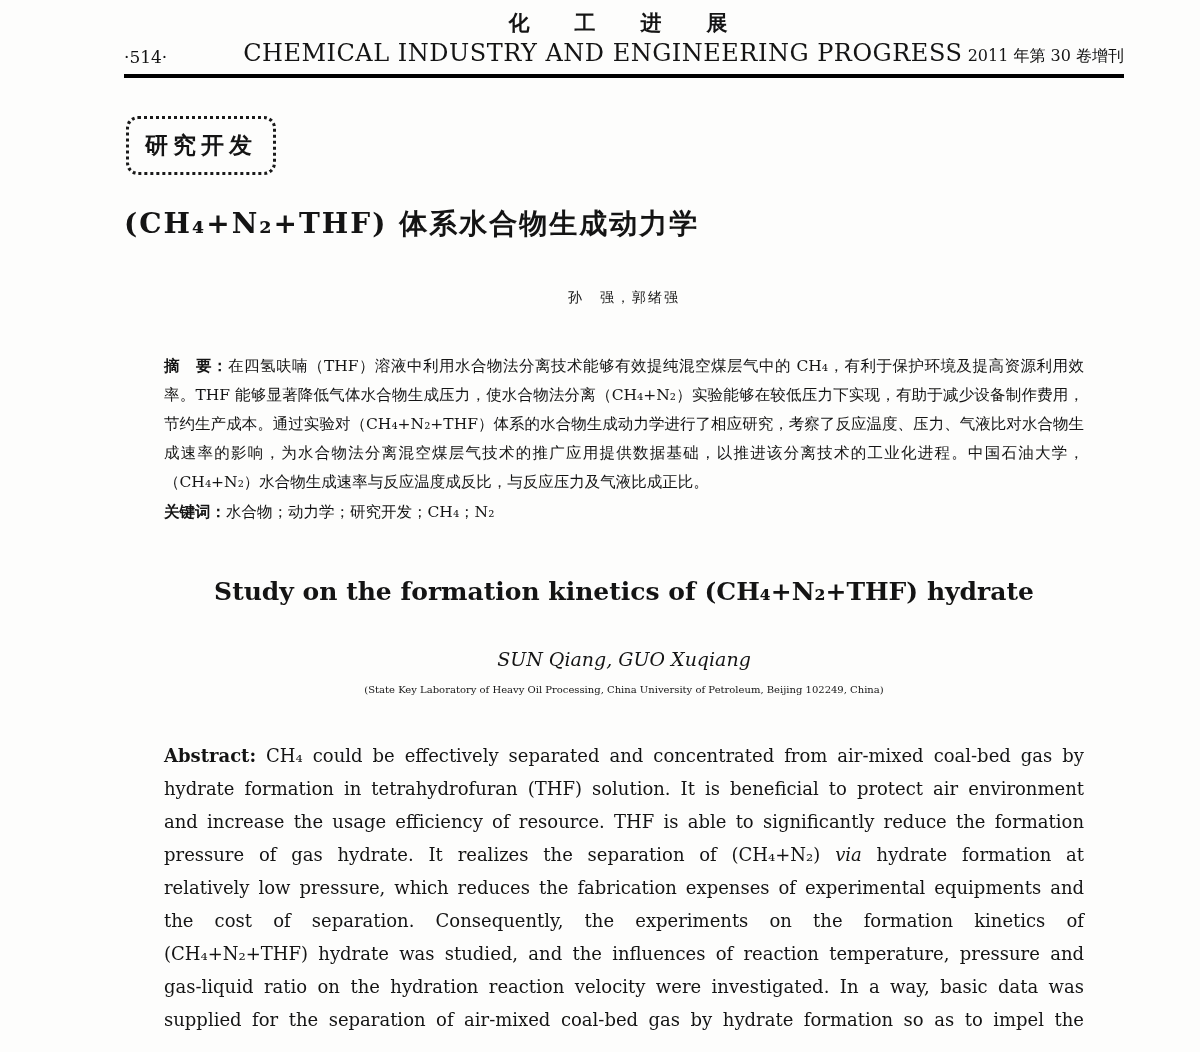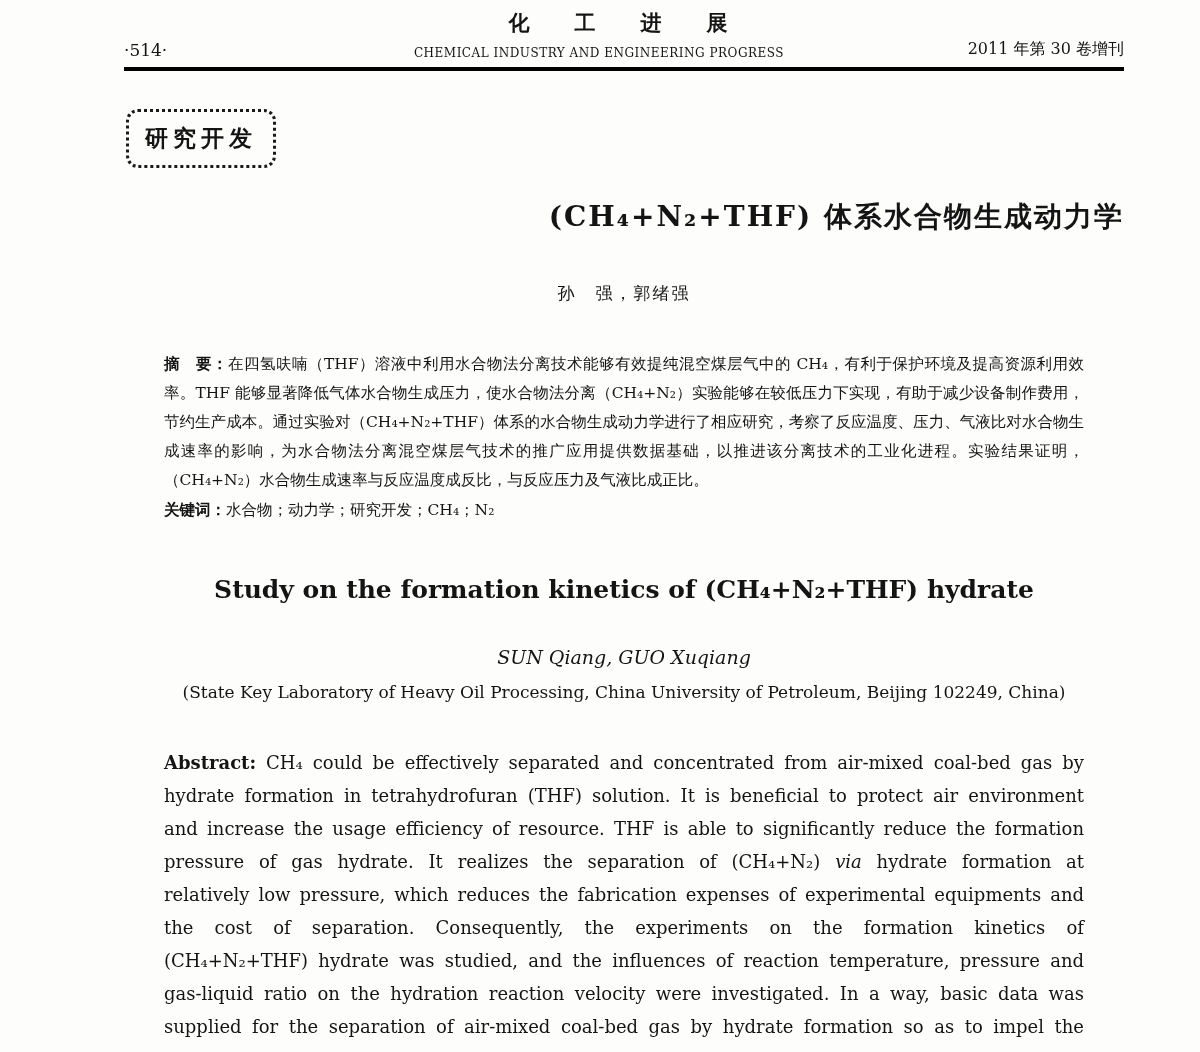--- a/index.html
+++ b/index.html
@@ -32,21 +32,21 @@
   .header-row {
     display: flex;
     align-items: flex-end;
     justify-content: space-between;
     margin-top: 3px;
   }
   .page-num  { font-size: 17px; width: 140px; }
   .journal-en {
     flex: 1;
     text-align: center;
-    font-size: 12px;
+    font-size: 24px;
     letter-spacing: 0.5px;
     white-space: nowrap;
   }
   .issue { font-size: 16px; width: 190px; text-align: right; white-space: nowrap; }
   .rule {
     height: 4px;
     background: #000;
     margin-top: 7px;
   }
 
@@ -59,29 +59,29 @@
     font-weight: bold;
     letter-spacing: 5px;
     border: 3px dotted #1a1a1a;
     border-radius: 12px;
     text-align: center;
   }
 
   
   .title-cn {
     margin: 30px 0 0 0;
-    text-align: right;
+    text-align: left;
     font-size: 28px;
     font-weight: bold;
     letter-spacing: 2px;
   }
   .authors-cn {
     margin-top: 46px;
     text-align: center;
-    font-size: 17px;
+    font-size: 14px;
     letter-spacing: 2px;
   }
   .affil-cn {
     margin-top: 12px;
     text-align: center;
     font-size: 15px;
   }
 
   
   .content { padding: 0 40px; }
@@ -104,21 +104,21 @@
   }
   .authors-en {
     margin-top: 42px;
     text-align: center;
     font-size: 19px;
     font-style: italic;
   }
   .affil-en {
     margin-top: 14px;
     text-align: center;
-    font-size: 17px;
+    font-size: 10px;
   }
   .abstract-en {
     margin: 44px 0 0 0;
     font-size: 18px;
     line-height: 33px;
     text-align: justify;
     word-spacing: 2px;
   }
   b.lbl { font-weight: bold; }
 </style>
@@ -141,21 +141,21 @@
     <span>研究开发</span>
   </div>
 
   <h1 class="title-cn">(CH₄+N₂+THF) 体系水合物生成动力学</h1>
 
   <div class="authors-cn">孙　强，郭绪强</div>
 
 
   <div class="content">
 
-    <p class="abstract-cn"><b class="lbl">摘　要：</b><span>在四氢呋喃（THF）溶液中利用水合物法分离技术能够有效提纯混空煤层气中的 CH₄，有利于保护环境及提高资源利用效率。THF 能够显著降低气体水合物生成压力，使水合物法分离（CH₄+N₂）实验能够在较低压力下实现，有助于减少设备制作费用，节约生产成本。通过实验对（CH₄+N₂+THF）体系的水合物生成动力学进行了相应研究，考察了反应温度、压力、气液比对水合物生成速率的影响，为水合物法分离混空煤层气技术的推广应用提供数据基础，以推进该分离技术的工业化进程。实验结果证明，（CH₄+N₂）水合物生成速率与反应温度成反比，与反应压力及气液比成正比。</span></p>
+    <p class="abstract-cn"><b class="lbl">摘　要：</b><span>在四氢呋喃（THF）溶液中利用水合物法分离技术能够有效提纯混空煤层气中的 CH₄，有利于保护环境及提高资源利用效率。THF 能够显著降低气体水合物生成压力，使水合物法分离（CH₄+N₂）实验能够在较低压力下实现，有助于减少设备制作费用，节约生产成本。通过实验对（CH₄+N₂+THF）体系的水合物生成动力学进行了相应研究，考察了反应温度、压力、气液比对水合物生成速率的影响，为水合物法分离混空煤层气技术的推广应用提供数据基础，以推进该分离技术的工业化进程。中国石油大学，（CH₄+N₂）水合物生成速率与反应温度成反比，与反应压力及气液比成正比。</span></p>
 
     <p class="keywords"><b class="lbl">关键词：</b><span>水合物；动力学；研究开发；CH₄；N₂</span></p>
 
     <h2 class="title-en">Study on the formation kinetics of (CH₄+N₂+THF) hydrate</h2>
 
     <div class="authors-en">SUN Qiang, GUO Xuqiang</div>
 
     <div class="affil-en">(State Key Laboratory of Heavy Oil Processing, China University of Petroleum, Beijing 102249, China)</div>
 
     <p class="abstract-en"><b class="lbl">Abstract:</b> <span>CH₄ could be effectively separated and concentrated from air-mixed coal-bed gas by hydrate formation in tetrahydrofuran (THF) solution. It is beneficial to protect air environment and increase the usage efficiency of resource. THF is able to significantly reduce the formation pressure of gas hydrate. It realizes the separation of (CH₄+N₂) </span><i>via</i><span> hydrate formation at relatively low pressure, which reduces the fabrication expenses of experimental equipments and the cost of separation. Consequently, the experiments on the formation kinetics of (CH₄+N₂+THF) hydrate was studied, and the influences of reaction temperature, pressure and gas-liquid ratio on the hydration reaction velocity were investigated. In a way, basic data was supplied for the separation of air-mixed coal-bed gas by hydrate formation so as to impel the industrial</span></p>

